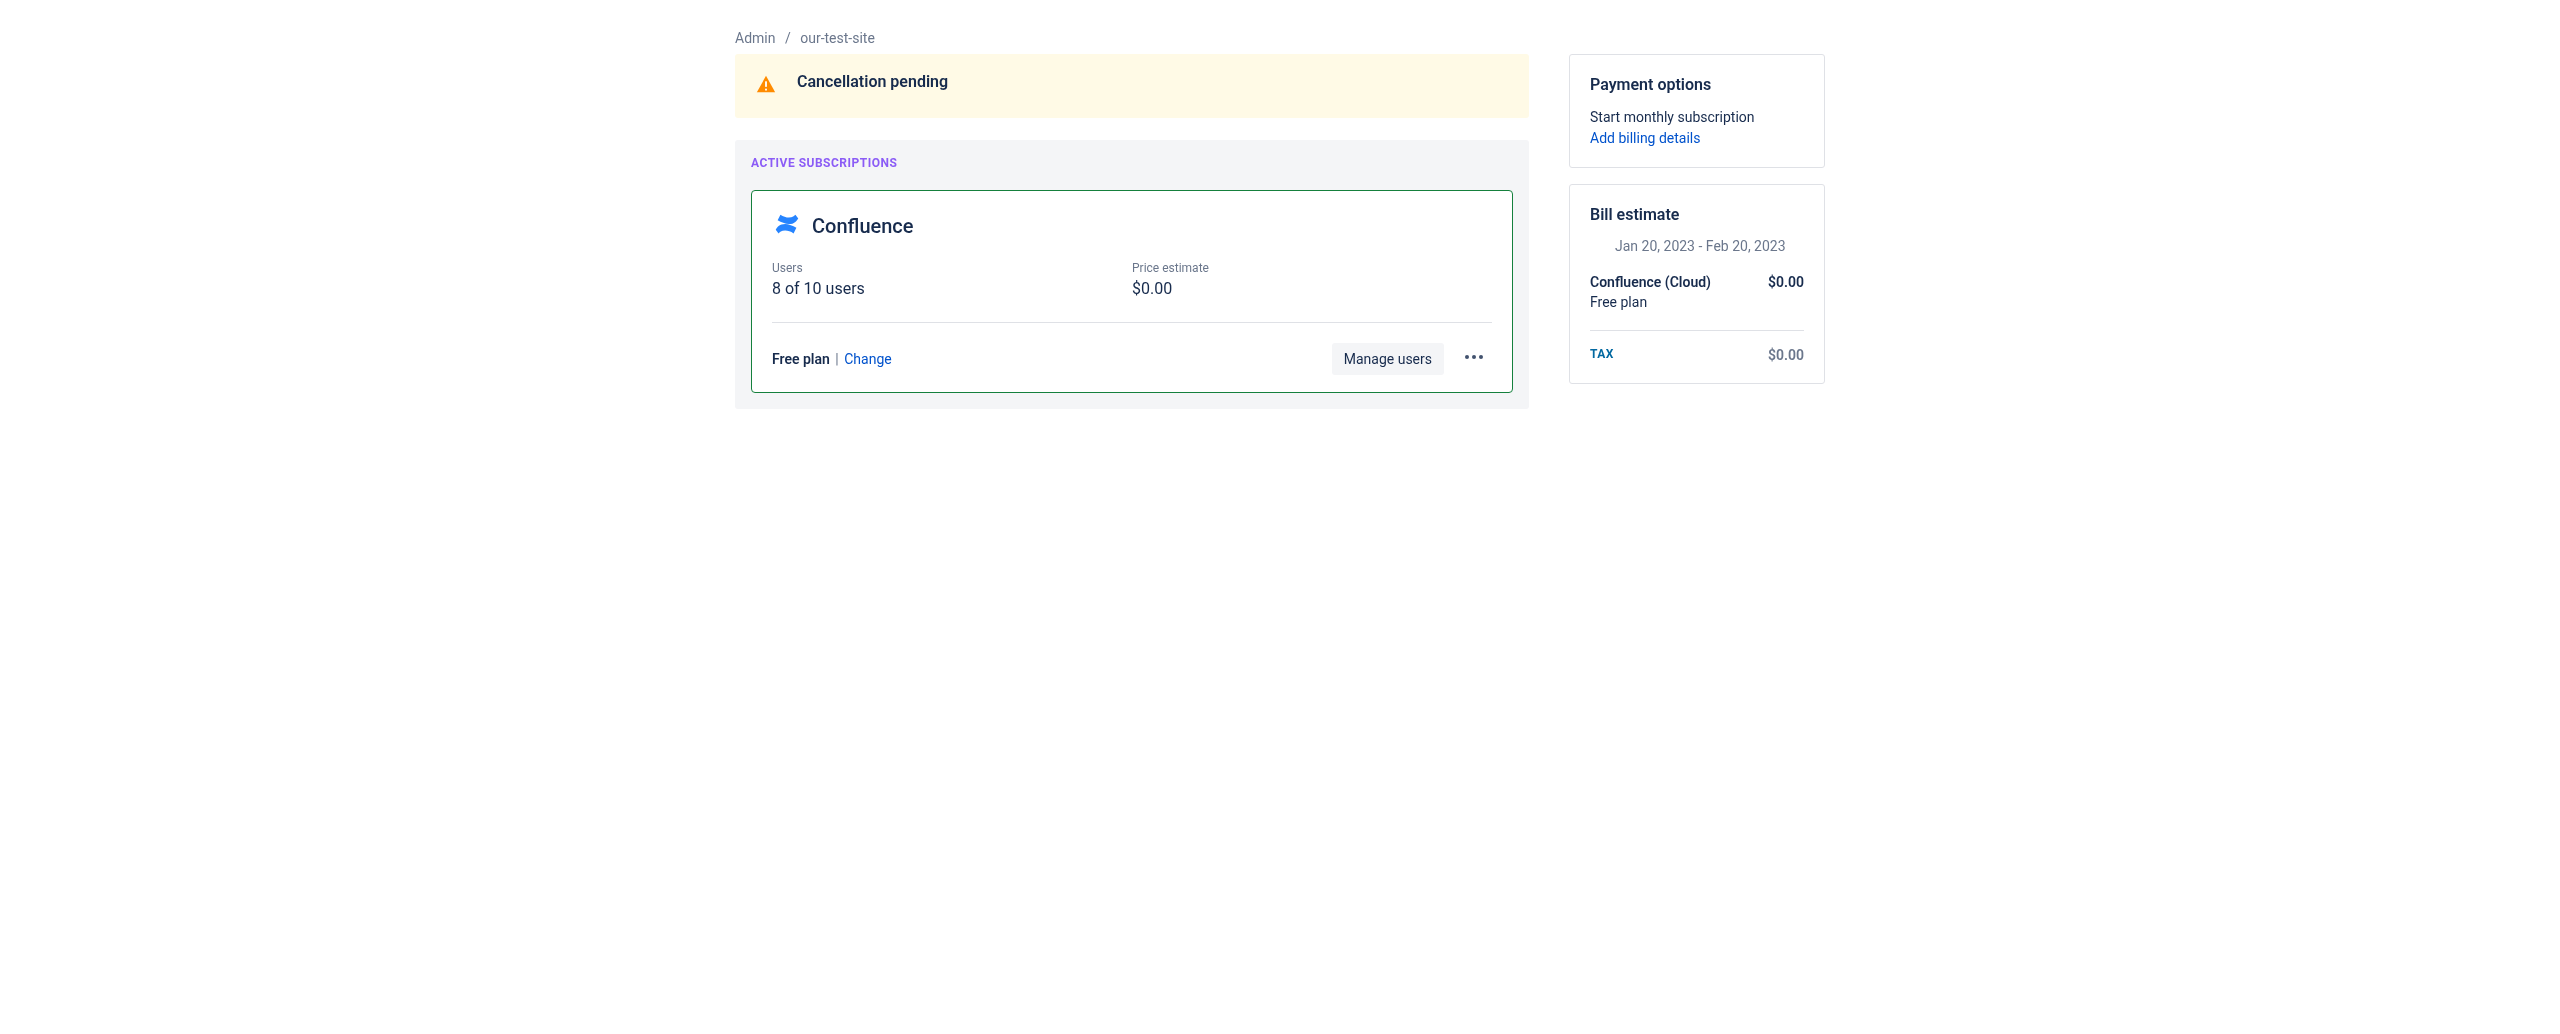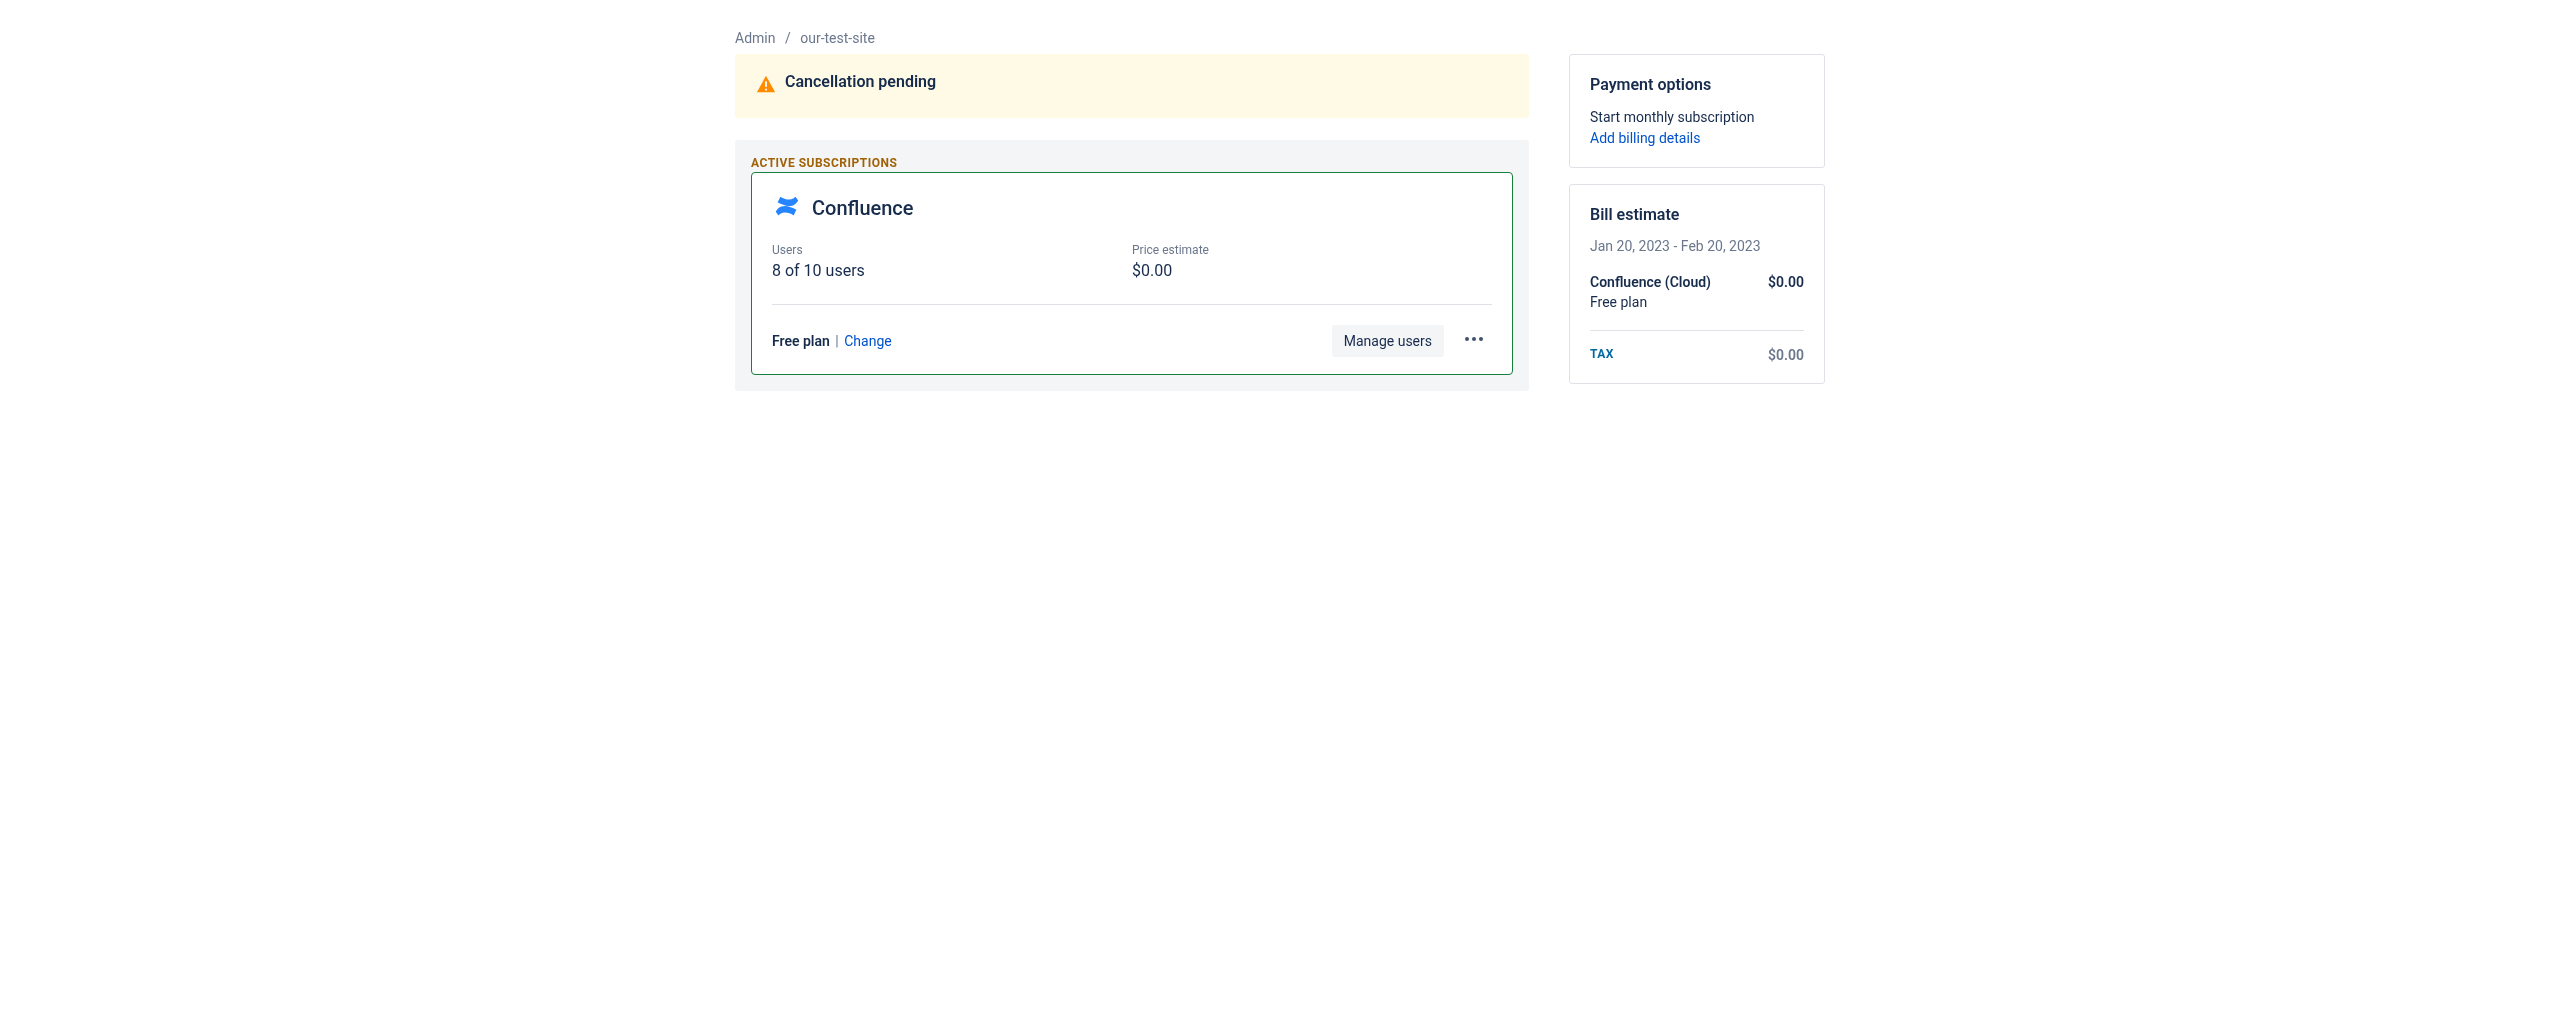--- a/index.html
+++ b/index.html
@@ -48,21 +48,21 @@
     }
     .side-col {
       width: 256px;
       flex-shrink: 0;
     }
     .banner {
       background: #FFFAE6;
       border-radius: 3px;
       padding: 18px 20px;
       display: flex;
-      gap: 8px;
+      gap: 20px;
       margin-bottom: 22px;
     }
     .banner-icon {
       flex-shrink: 0;
       margin-top: 2px;
     }
     .banner-title {
       font-size: 16px;
       font-weight: 600;
       color: #172B4D;
@@ -75,22 +75,22 @@
     }
     .panel {
       background: #F4F5F7;
       border-radius: 3px;
       padding: 16px;
     }
     .panel-header {
       font-size: 12px;
       font-weight: 700;
       letter-spacing: 0.5px;
-      color: #a16207;
-      margin-bottom: 2px;
+      color: #8b5cf6;
+      margin-bottom: 20px;
       text-transform: uppercase;
     }
     .card {
       background: #ffffff;
       border-radius: 4px;
       padding: 18px 20px 16px;
       border: 1px solid #15803d;
     }
     .card-header {
       display: flex;
@@ -195,20 +195,21 @@
     .side-link {
       color: #0052CC;
       text-decoration: none;
       font-size: 14px;
       cursor: pointer;
     }
     .bill-period {
       font-size: 14px;
       color: #6B778C;
       margin-bottom: 20px;
+      margin-left: 25px;
     }
     .bill-row {
       display: flex;
       justify-content: space-between;
       align-items: flex-start;
       margin-bottom: 4px;
     }
     .bill-label {
       font-size: 14px;
       color: #172B4D;

